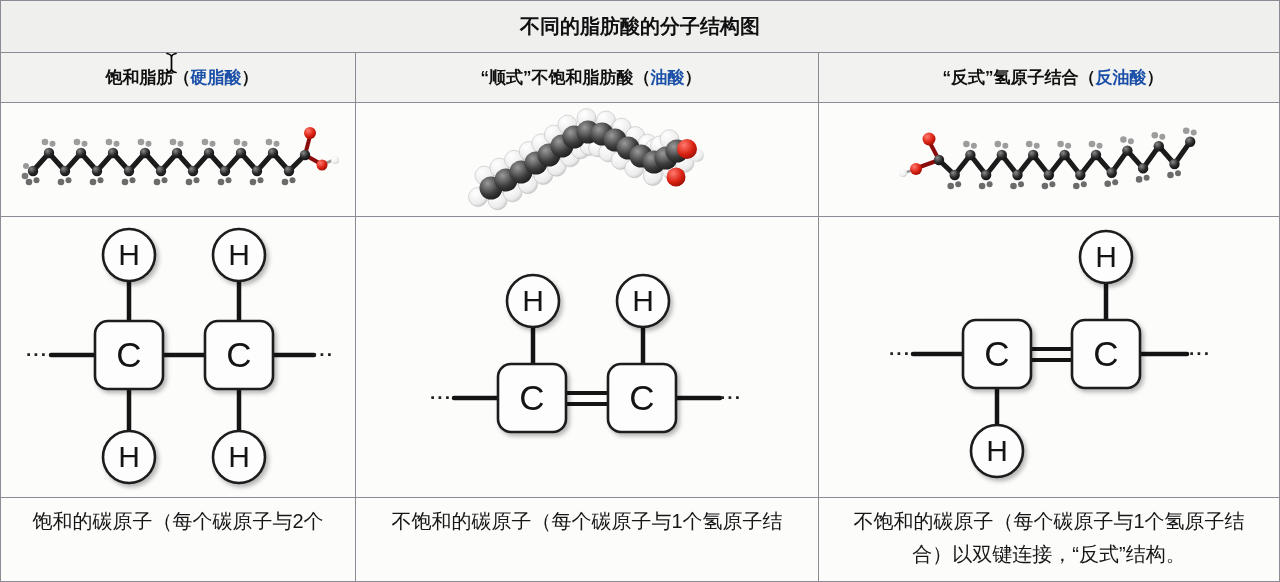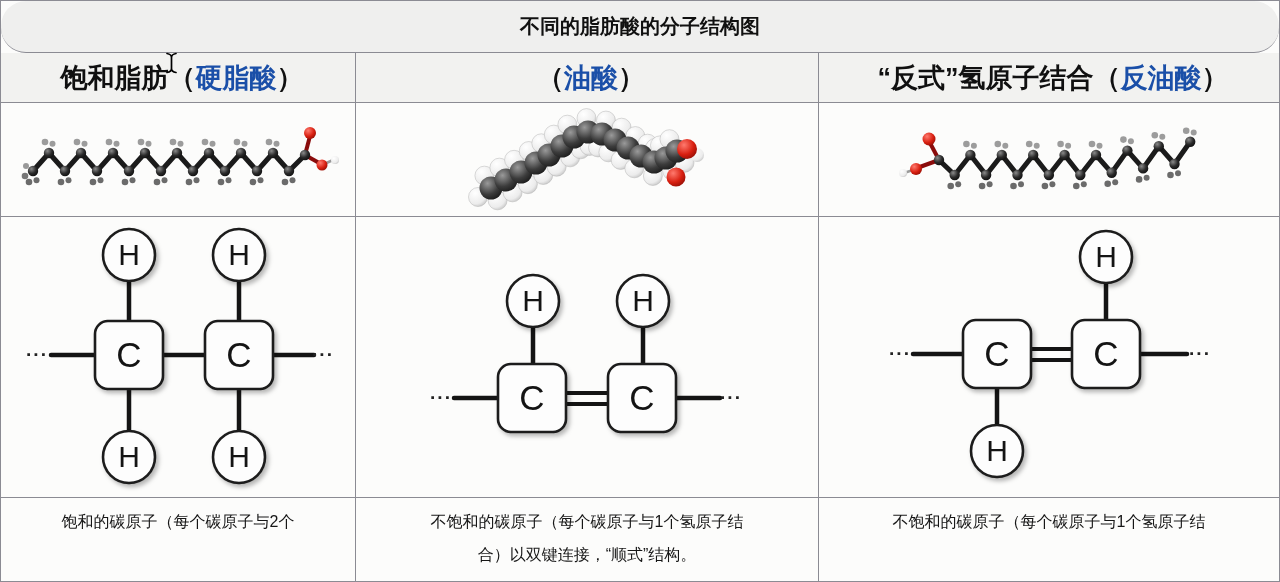--- a/index.html
+++ b/index.html
@@ -10,31 +10,31 @@
   }
   .tbl{
     position:absolute;inset:0;
     border:1px solid var(--border,#8b8b93);
     box-sizing:border-box;background:var(--cell-bg,#fcfcfb);
   }
   .row{display:grid;grid-template-columns:355px 463px 460px;box-sizing:border-box;}
   .bline{border-bottom:1px solid var(--border,#8b8b93);}
   .title-row{
     height:51px;display:flex;align-items:center;justify-content:center;
-    background:var(--title-bg,#efefee);font-weight:bold;font-size:20px;color:#101010;border-radius:25px;
+    background:var(--title-bg,#efefee);font-weight:bold;font-size:20px;color:#101010;
   }
   .header-row{height:50px;background:var(--header-bg,#f2f2f0);}
   .models-row{height:114px;}
   .diagrams-row{height:281px;}
   .desc-row{height:84px;}
   .cell{border-right:1px solid var(--border,#8b8b93);box-sizing:border-box;overflow:hidden;position:relative;}
   .cell:last-child{border-right:none;}
-  .header-cell{display:flex;align-items:center;justify-content:center;font-weight:bold;font-size:27px;color:#101010;white-space:nowrap;padding-left:8px;}
+  .header-cell{display:flex;align-items:center;justify-content:center;font-weight:bold;font-size:17px;color:#101010;white-space:nowrap;padding-left:8px;}
   .term{color:var(--term-blue,#1a4fa8);cursor:pointer;}
-  .desc-cell{font-size:16px;line-height:33px;text-align:center;padding-top:7px;color:#161616;}
+  .desc-cell{font-size:20px;line-height:33px;text-align:center;padding-top:7px;color:#161616;}
   .desc-cell span{display:block;}
   svg.fill{position:absolute;inset:0;display:block;}
   svg text.at{font-family:"Liberation Sans","DejaVu Sans",sans-serif;fill:#141414;text-anchor:middle;}
   svg text.c{font-size:35px;}
   svg text.h{font-size:30px;}
   svg text.dots{font-size:19px;font-weight:bold;fill:#222;text-anchor:middle;letter-spacing:1px;}
   .bond{stroke:#141414;stroke-width:4.5;stroke-linecap:round;}
   .node{fill:#fdfdfd;stroke:#1b1b1b;stroke-width:2.6;}
   #cursor{position:absolute;left:165px;top:52px;width:13px;height:22px;}
 </style>
@@ -76,20 +76,21 @@
   </div>
 
   <div class="row header-row bline">
     <div class="cell header-cell">
       <span>饱和脂肪</span>
         <span>（</span>
         <span class="term">硬脂酸</span>
         <span>）</span>
     </div>
     <div class="cell header-cell">
+      <span>“顺式”不饱和脂肪酸</span>
         <span>（</span>
         <span class="term">油酸</span>
         <span>）</span>
     </div>
     <div class="cell header-cell">
       <span>“反式”氢原子结合</span>
         <span>（</span>
         <span class="term">反油酸</span>
         <span>）</span>
     </div>
@@ -358,24 +359,24 @@
       </svg>
     </div>
   </div>
 
   <div class="row desc-row">
     <div class="cell desc-cell">
       <span>饱和的碳原子（每个碳原子与2个</span>
     </div>
     <div class="cell desc-cell">
       <span>不饱和的碳原子（每个碳原子与1个氢原子结</span>
-      <span>合）以双键连接，“顺式”结构。</span>
     </div>
     <div class="cell desc-cell">
       <span>不饱和的碳原子（每个碳原子与1个氢原子结</span>
+      <span>合）以双键连接，“反式”结构。</span>
     </div>
   </div>
 </div>
 
 <div id="cursor">
   <svg width="13" height="22" viewBox="0 0 13 22">
     <path d="M2 1.5 C5 2 6.5 3 6.5 5.5 L6.5 16.5 C6.5 19 5 20 2 20.5 M11 1.5 C8 2 6.5 3 6.5 5.5 M11 20.5 C8 20 6.5 19 6.5 16.5" fill="none" stroke="#000" stroke-width="1.7" stroke-linecap="round"></path>
   </svg>
 </div>
 

